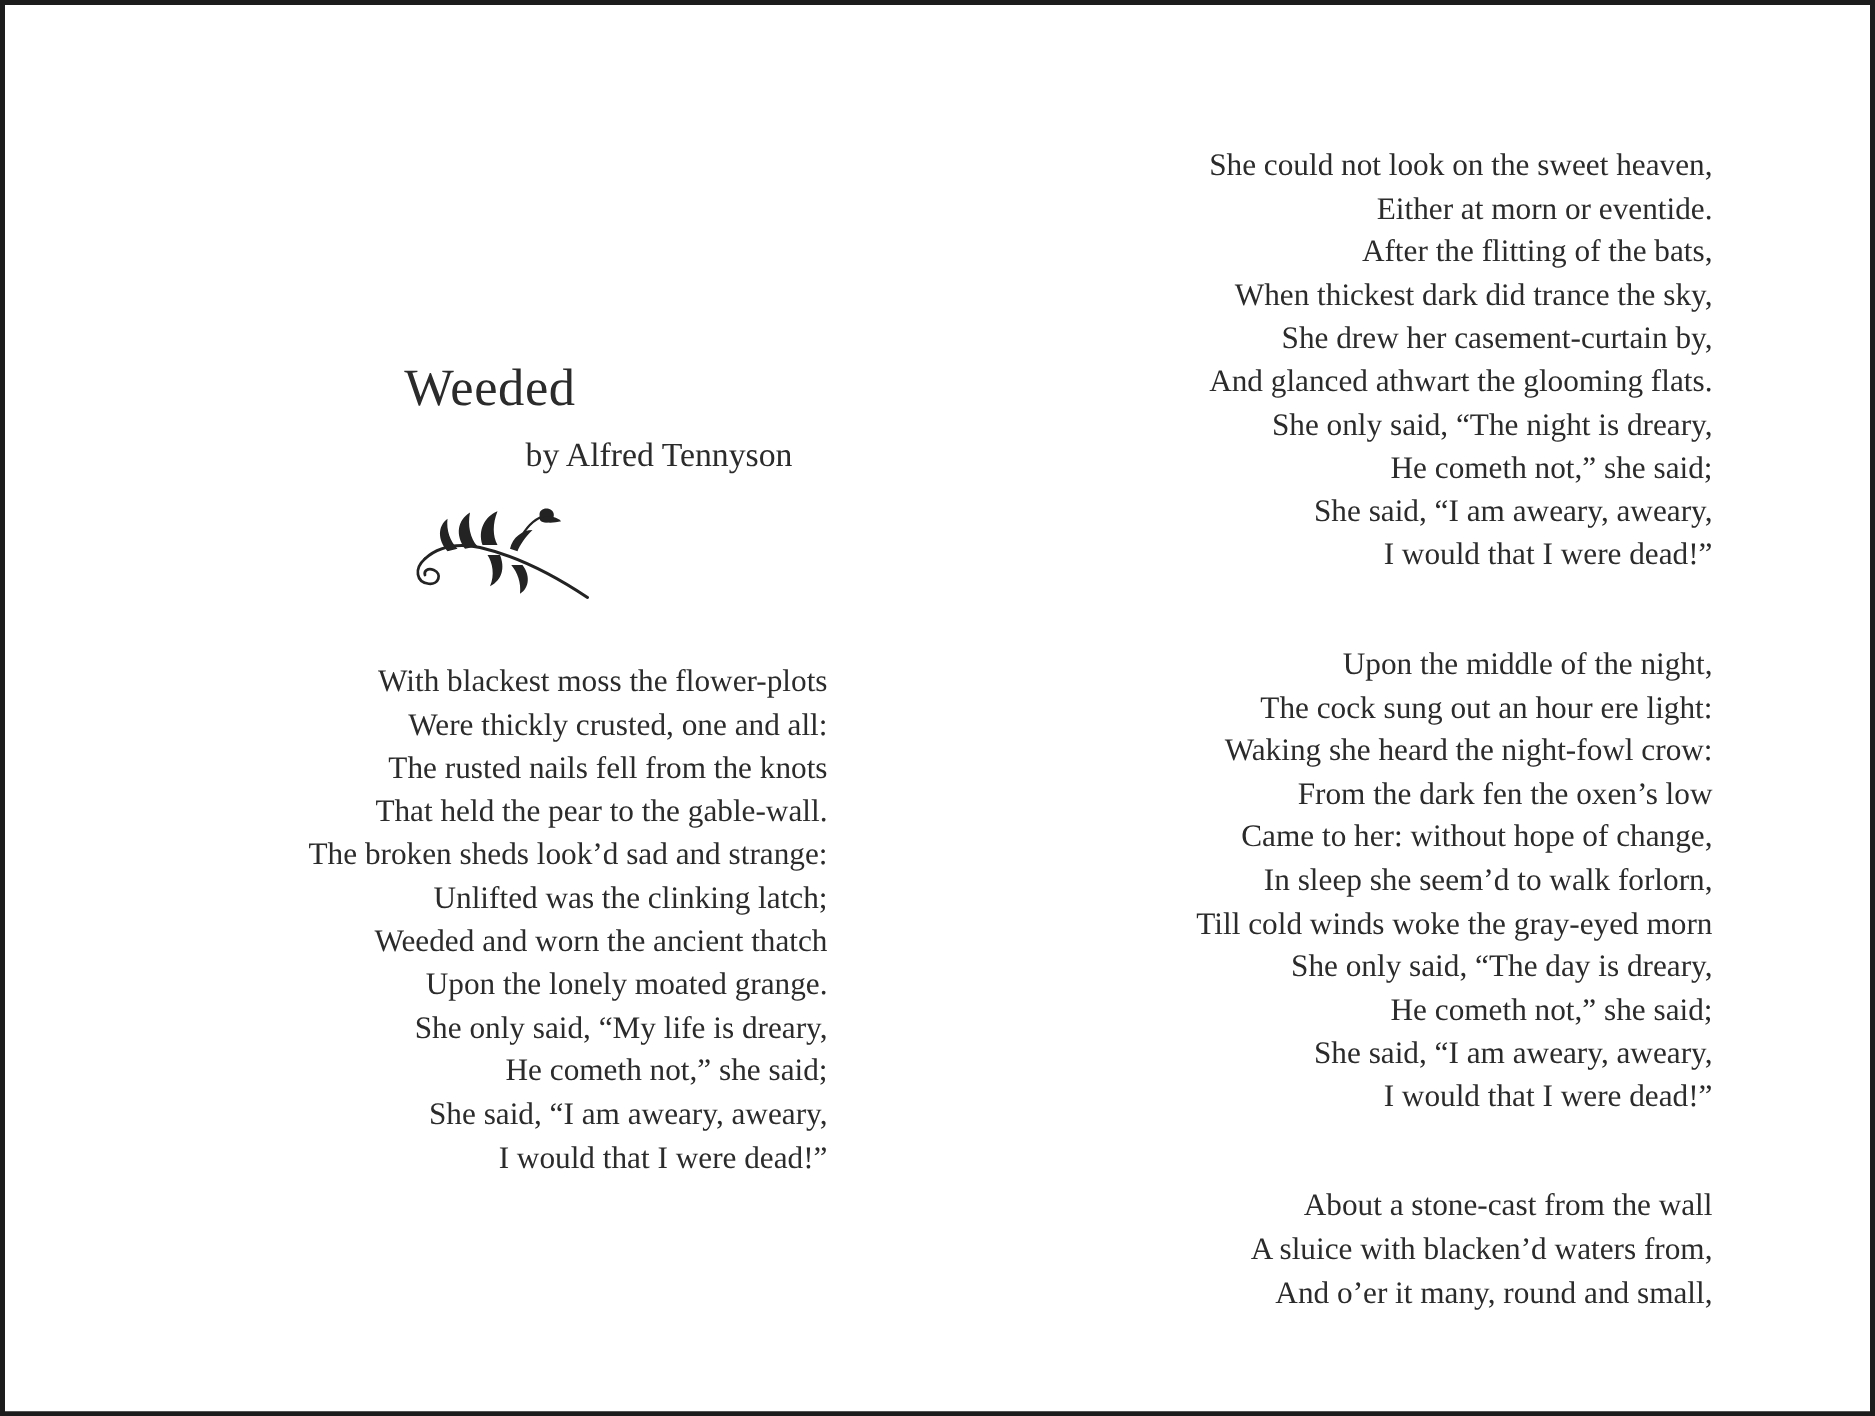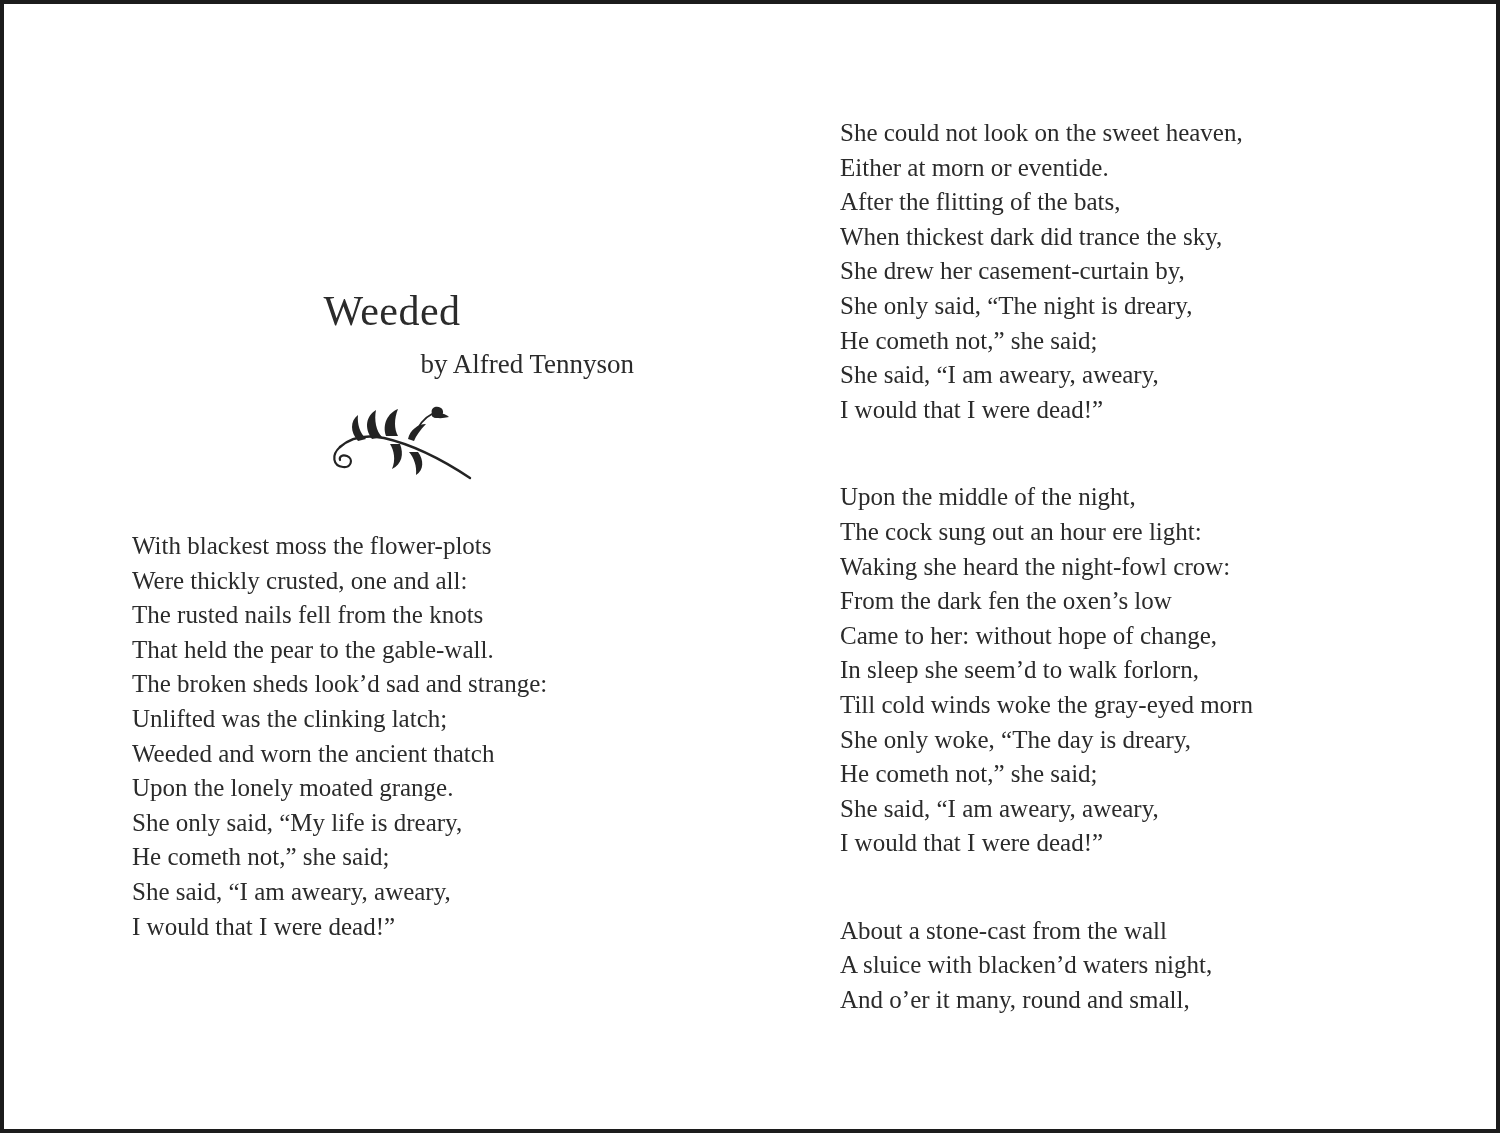--- a/index.html
+++ b/index.html
@@ -45,21 +45,21 @@
   .poem-col {
     position: absolute;
     width: 530px;
     font-size: 25px;
     line-height: 34.6px;
     font-weight: 400;
   }
   .poem-col-left  { left: 128px; top: 525px; }
   .poem-col-right { left: 836px; top: 112px; }
   .stanza + .stanza { margin-top: 53px; }
-  .line { white-space: nowrap; }
+  .line { white-space: nowrap; text-align: right; }
 </style>
 </head>
 <body>
 
 <div class="page">
 
   <h1 class="poem-title">Weeded</h1>
 
   <div class="poem-byline">by Alfred Tennyson</div>
 
@@ -100,38 +100,39 @@
       </div>
     </div>
 
   <div class="poem-col poem-col-right">
       <div class="stanza">
         <div class="line">She could not look on the sweet heaven,</div>
         <div class="line">Either at morn or eventide.</div>
         <div class="line">After the flitting of the bats,</div>
         <div class="line">When thickest dark did trance the sky,</div>
         <div class="line">She drew her casement-curtain by,</div>
+        <div class="line">And glanced athwart the glooming flats.</div>
         <div class="line">She only said, “The night is dreary,</div>
         <div class="line">He cometh not,” she said;</div>
         <div class="line">She said, “I am aweary, aweary,</div>
         <div class="line">I would that I were dead!”</div>
       </div>
       <div class="stanza">
         <div class="line">Upon the middle of the night,</div>
         <div class="line">The cock sung out an hour ere light:</div>
         <div class="line">Waking she heard the night-fowl crow:</div>
         <div class="line">From the dark fen the oxen’s low</div>
         <div class="line">Came to her: without hope of change,</div>
         <div class="line">In sleep she seem’d to walk forlorn,</div>
         <div class="line">Till cold winds woke the gray-eyed morn</div>
-        <div class="line">She only woke, “The day is dreary,</div>
+        <div class="line">She only said, “The day is dreary,</div>
         <div class="line">He cometh not,” she said;</div>
         <div class="line">She said, “I am aweary, aweary,</div>
         <div class="line">I would that I were dead!”</div>
       </div>
       <div class="stanza">
         <div class="line">About a stone-cast from the wall</div>
-        <div class="line">A sluice with blacken’d waters night,</div>
+        <div class="line">A sluice with blacken’d waters from,</div>
         <div class="line">And o’er it many, round and small,</div>
       </div>
     </div>
 
 </div>
 
 </body></html>

